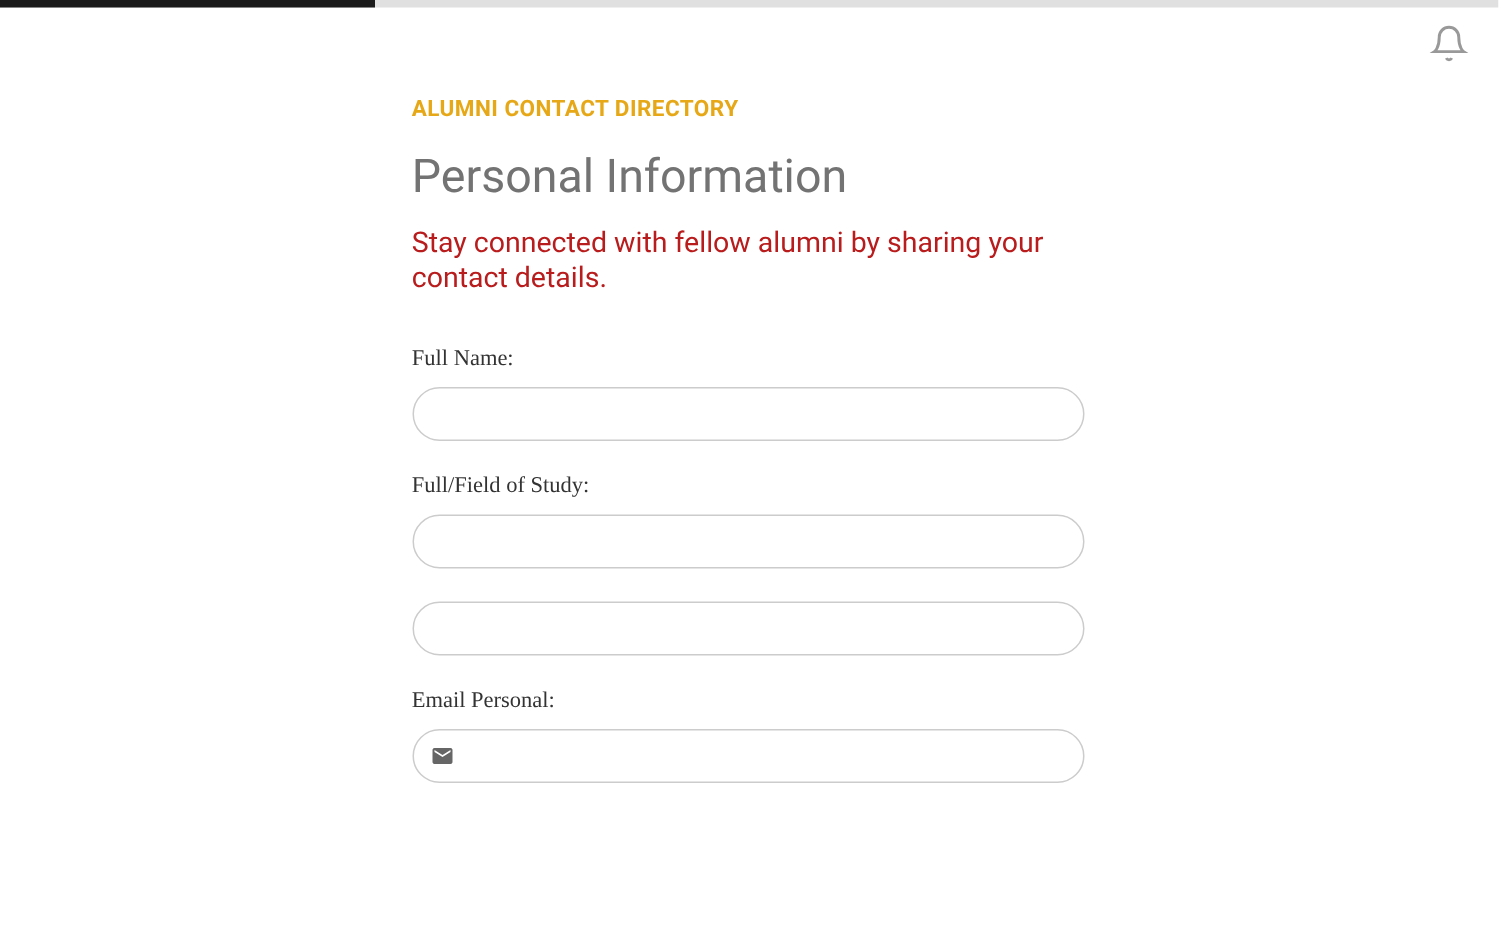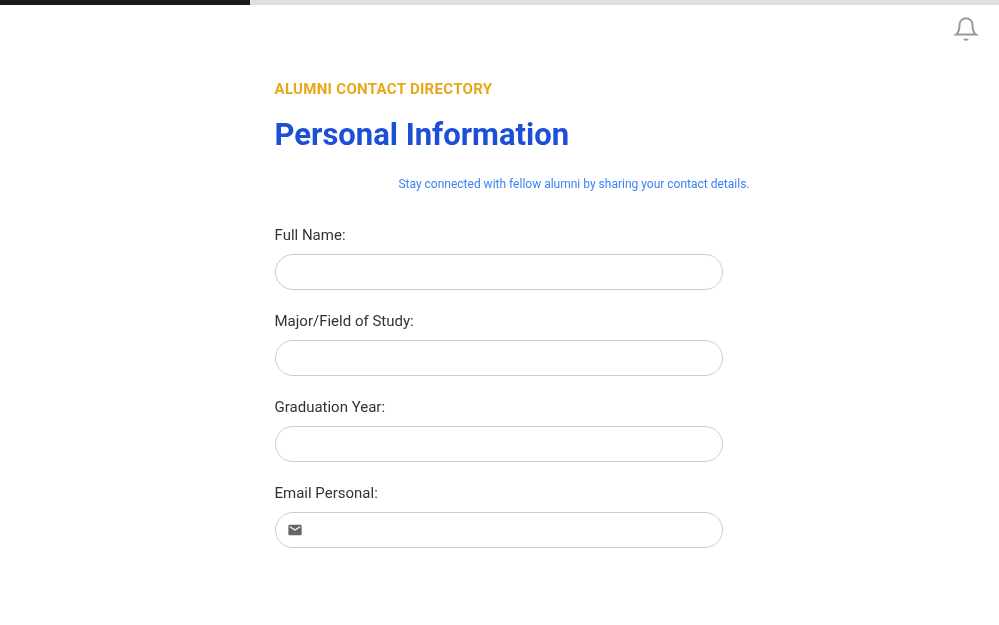--- a/index.html
+++ b/index.html
@@ -37,50 +37,50 @@
     .notification-icon svg {
       width: 100%;
       height: 100%;
       fill: none;
       stroke: #999;
       stroke-width: 1.8;
     }
     .form-container {
       max-width: 500px;
       margin: 0 auto;
-      padding-top: 75px;
+      padding-top: 58px;
       padding-left: 25px;
     }
     .category {
       font-size: 15px;
       font-weight: 700;
       color: #e6a817;
       letter-spacing: 0.3px;
       margin-bottom: 18px;
     }
     .title {
       font-size: 31px;
-      font-weight: 700;
-      color: #1d4ed8;
-      margin-bottom: 24px;
+      font-weight: 400;
+      color: #737373;
+      margin-bottom: 14px;
     }
     .subtitle {
-      font-size: 12px;
-      color: #3b82f6;
+      font-size: 19px;
+      color: #b91c1c;
       margin-bottom: 35px;
-      text-align: right;
     }
     .field-group {
       margin-bottom: 22px;
     }
     .field-label {
       display: block;
       font-size: 15px;
       color: #333;
       margin-bottom: 10px;
+      font-family: Liberation Serif, serif;
     }
     .field-input {
       width: 448px;
       height: 36px;
       border: 1px solid #ccc;
       border-radius: 18px;
       padding: 0 14px;
       font-size: 14px;
       outline: none;
       background: #fff;
@@ -179,26 +179,25 @@
   <div class="category">ALUMNI CONTACT DIRECTORY</div>
   <h1 class="title">Personal Information</h1>
   <p class="subtitle">Stay connected with fellow alumni by sharing your contact details.</p>
 
   <div class="field-group">
     <label class="field-label">Full Name:</label>
     <input type="text" class="field-input" value="" style="">
   </div>
 
   <div class="field-group">
-    <label class="field-label">Major/Field of Study:</label>
+    <label class="field-label">Full/Field of Study:</label>
     <input type="text" class="field-input" value="" style="">
   </div>
 
   <div class="field-group">
-    <label class="field-label">Graduation Year:</label>
     <input type="text" class="field-input" value="" style="">
   </div>
 
   <div class="field-group">
     <label class="field-label">Email Personal:</label>
     <div class="field-input-wrapper">
       <span class="input-icon">
         <svg viewBox="0 0 24 24">
           <path d="M20 4H4c-1.1 0-1.99.9-1.99 2L2 18c0 1.1.9 2 2 2h16c1.1 0 2-.9 2-2V6c0-1.1-.9-2-2-2zm0 4l-8 5-8-5V6l8 5 8-5v2z"></path>
         </svg>

